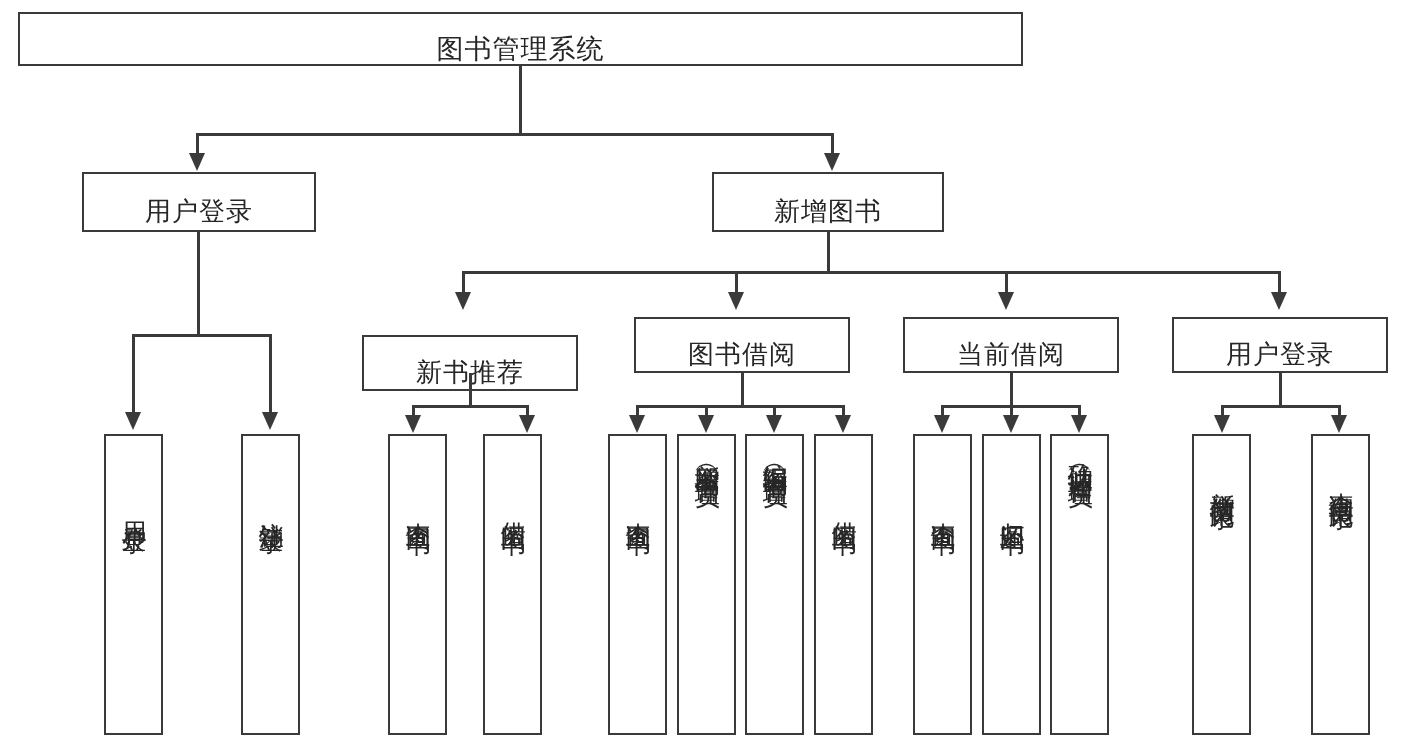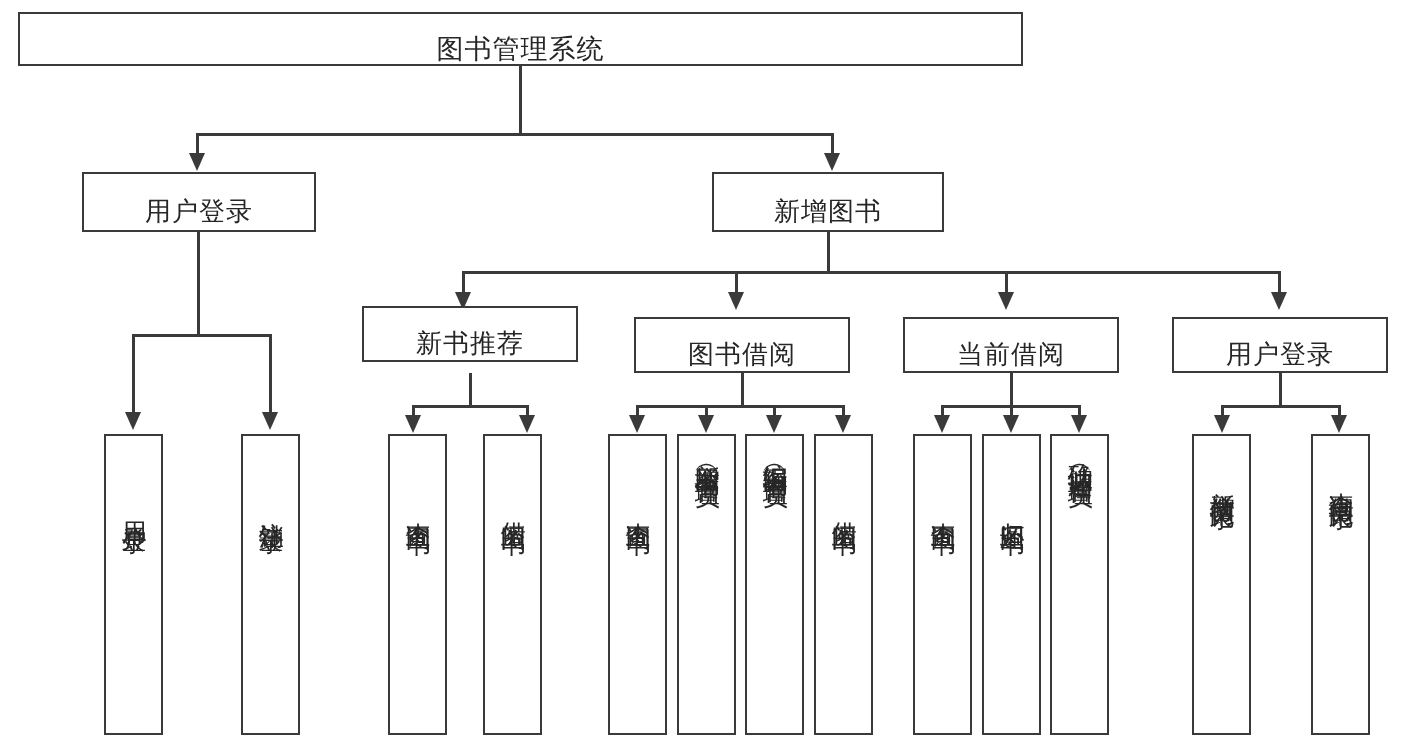--- a/index.html
+++ b/index.html
@@ -119,21 +119,21 @@
   <div class="hline" style="left:462px; top:271px; width:818px; height:2.5px;"></div>
   <div class="vline" style="left:462px; top:271px; width:2.5px; height:24px;"></div>
   <div class="arrow" style="left:455px; top:292px;"></div>
   <div class="vline" style="left:735px; top:271px; width:2.5px; height:24px;"></div>
   <div class="arrow" style="left:728px; top:292px;"></div>
   <div class="vline" style="left:1005px; top:271px; width:2.5px; height:24px;"></div>
   <div class="arrow" style="left:998px; top:292px;"></div>
   <div class="vline" style="left:1278px; top:271px; width:2.5px; height:24px;"></div>
   <div class="arrow" style="left:1271px; top:292px;"></div>
 
-  <div class="node horiz" style="left:362px; top:306px; width:216px; height:56px;">
+  <div class="node horiz" style="left:362px; top:335px; width:216px; height:56px;">
     <span class="label">新书推荐</span>
   </div>
   <div class="node horiz" style="left:903px; top:317px; width:216px; height:56px;">
     <span class="label">当前借阅</span>
   </div>
   <div class="node horiz" style="left:634px; top:317px; width:216px; height:56px;">
     <span class="label">图书借阅</span>
   </div>
   <div class="node horiz" style="left:1172px; top:317px; width:216px; height:56px;">
     <span class="label">用户登录</span>

